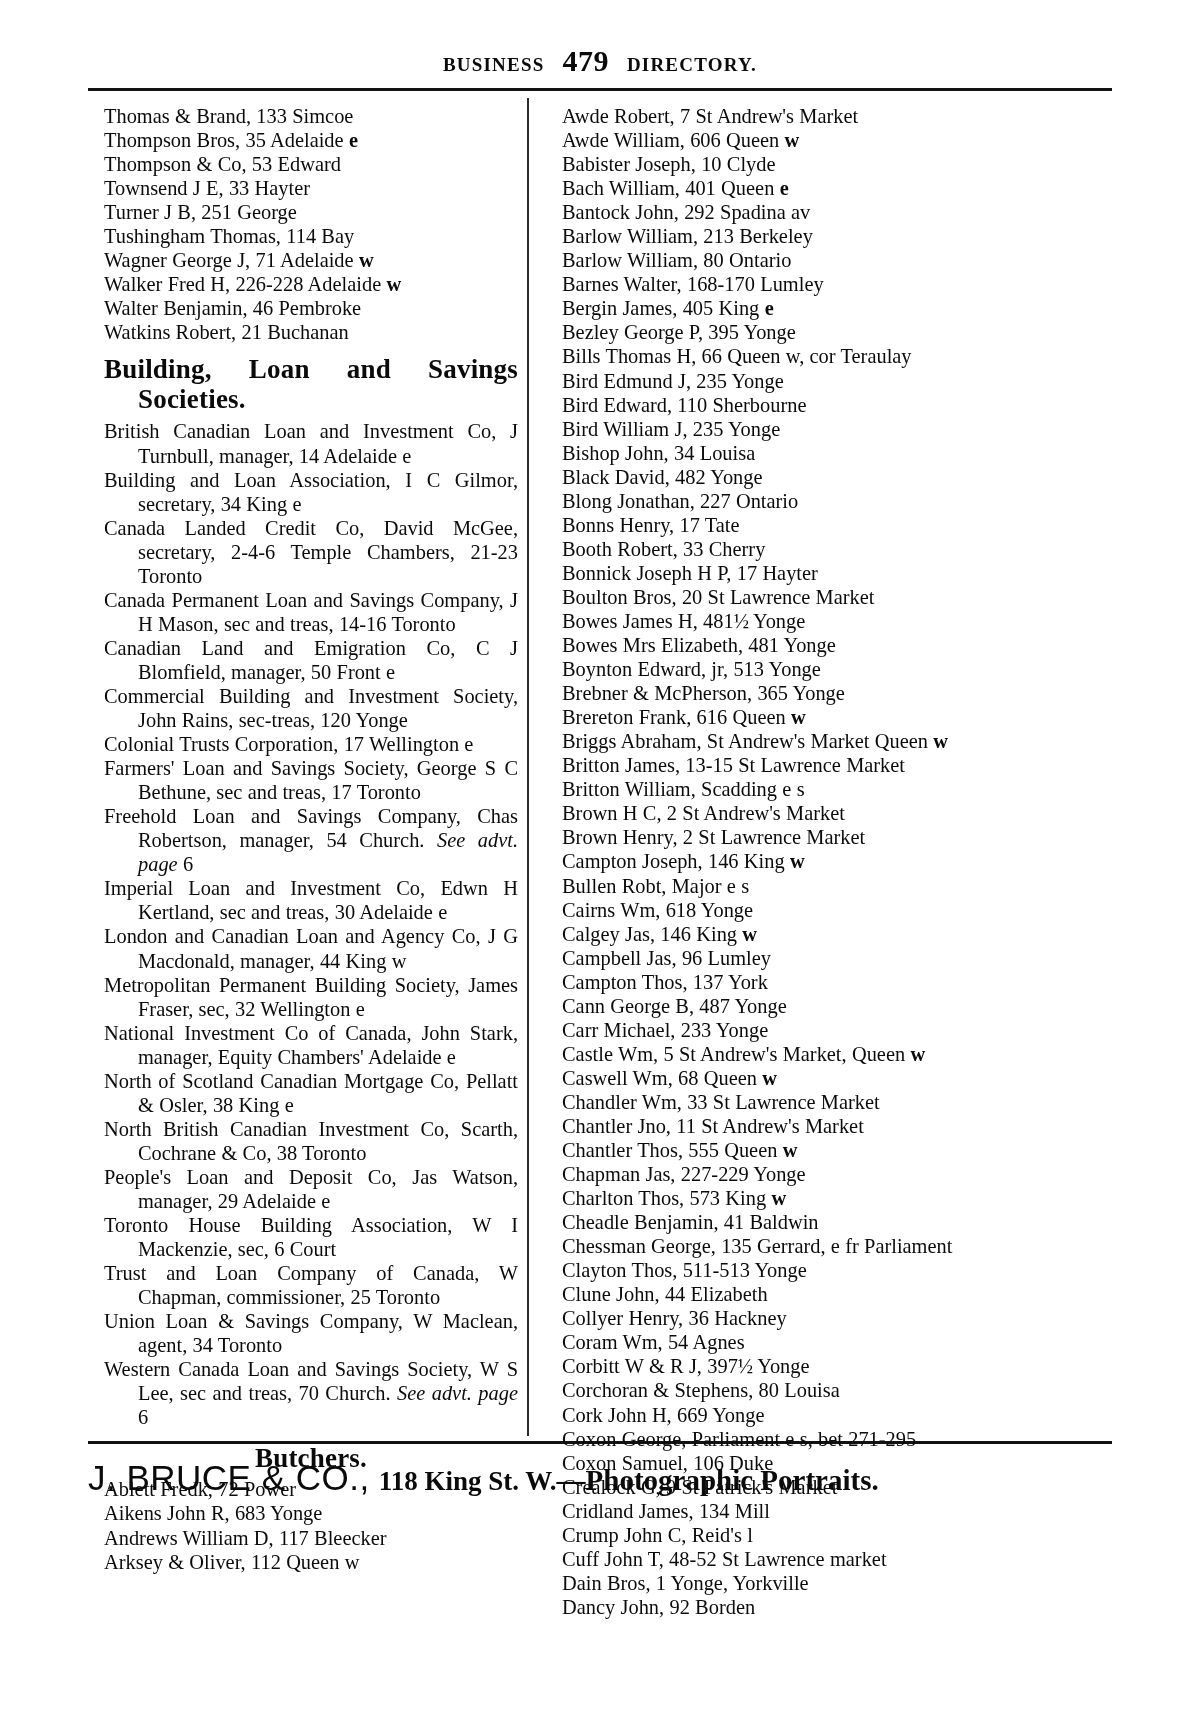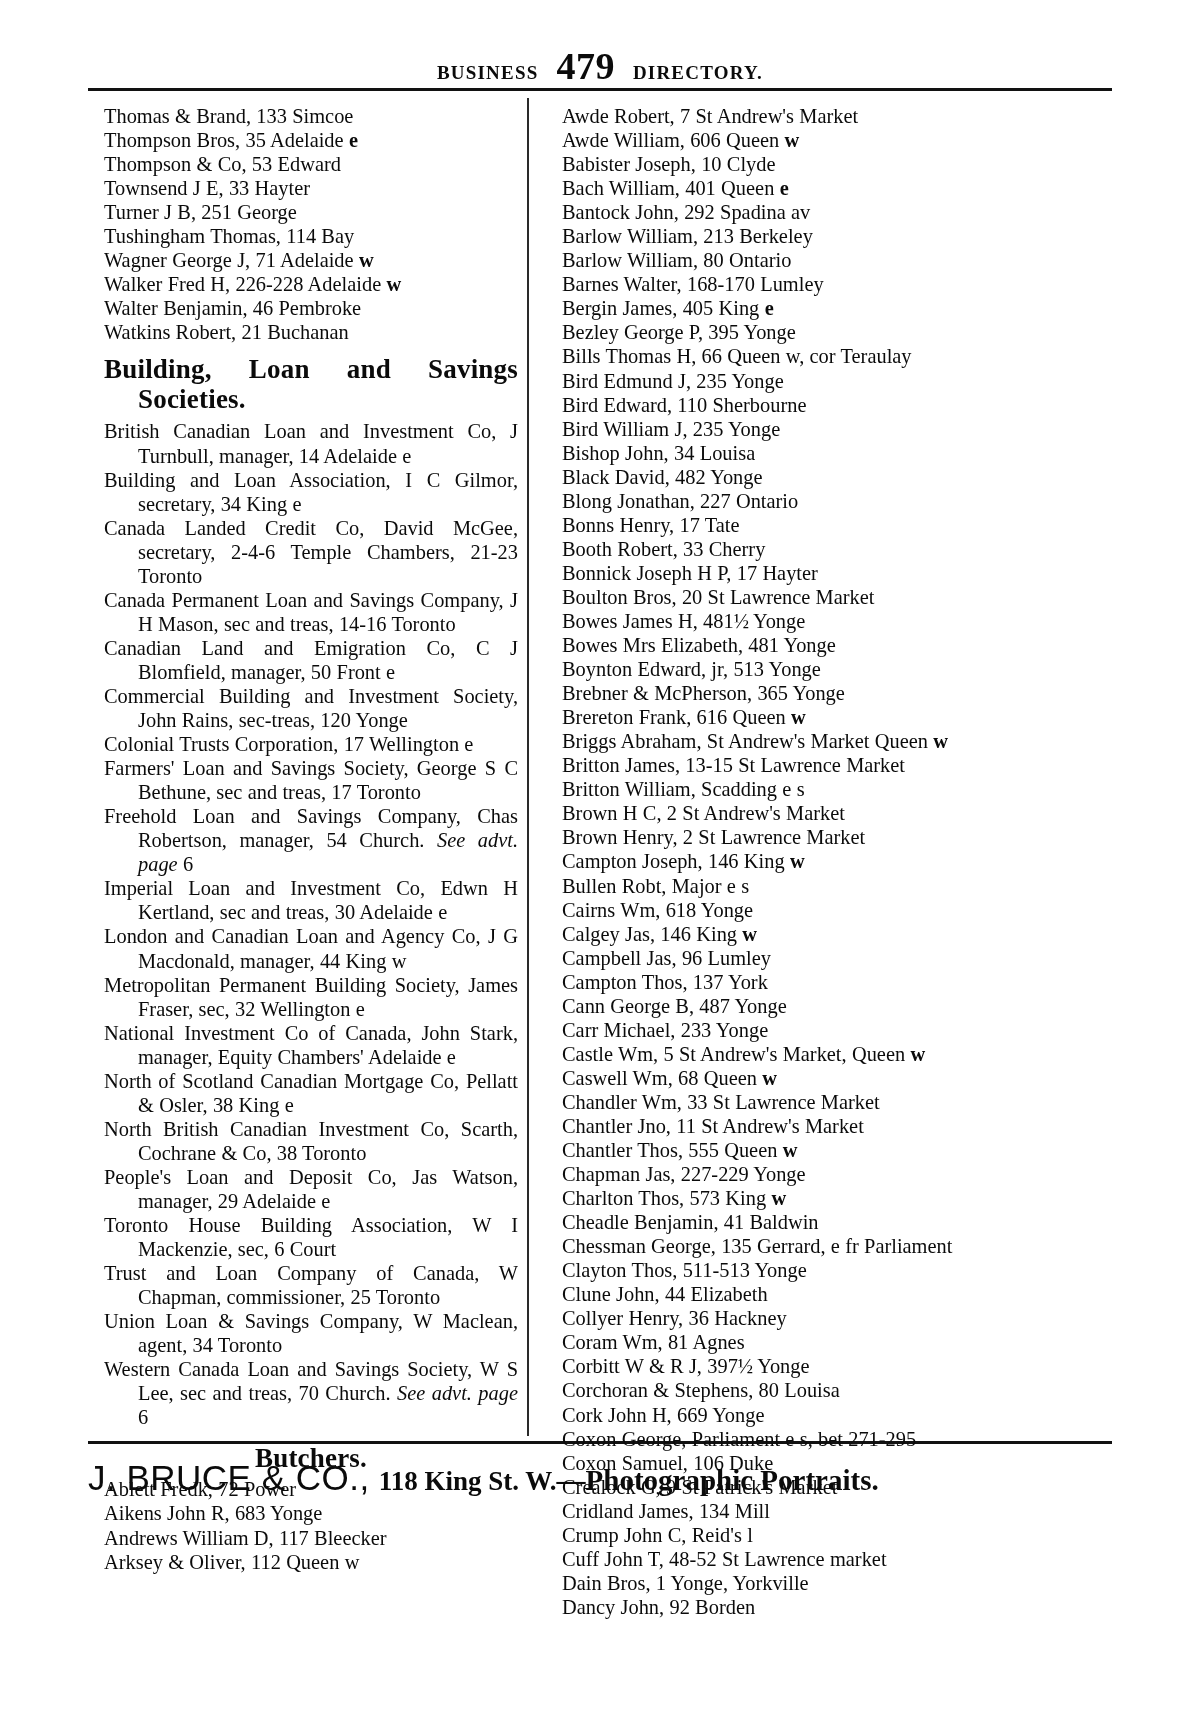--- a/index.html
+++ b/index.html
@@ -33,21 +33,21 @@
   }
   .running-head .rh-word {
     font-variant: normal;
     font-size: 19px;
     letter-spacing: 1.2px;
     font-weight: 700;
     text-transform: uppercase;
     vertical-align: baseline;
   }
   .running-head .rh-num {
-    font-size: 38px;
+    font-size: 30px;
     font-weight: 700;
     margin: 0 18px;
     vertical-align: baseline;
     letter-spacing: 0.5px;
   }
 
   .rule-top {
     position: absolute;
     left: 88px;
     top: 88px;
@@ -267,21 +267,21 @@
         <p class="entry plain">Chandler Wm, 33 St Lawrence Market</p>
         <p class="entry plain">Chantler Jno, 11 St Andrew's Market</p>
         <p class="entry plain">Chantler Thos, 555 Queen <span class="b">w</span></p>
         <p class="entry plain">Chapman Jas, 227-229 Yonge</p>
         <p class="entry plain">Charlton Thos, 573 King <span class="b">w</span></p>
         <p class="entry plain">Cheadle Benjamin, 41 Baldwin</p>
         <p class="entry wrap">Chessman George, 135 Gerrard, e fr Parliament</p>
         <p class="entry plain">Clayton Thos, 511-513 Yonge</p>
         <p class="entry plain">Clune John, 44 Elizabeth</p>
         <p class="entry plain">Collyer Henry, 36 Hackney</p>
-        <p class="entry plain">Coram Wm, 81 Agnes</p>
+        <p class="entry plain">Coram Wm, 54 Agnes</p>
         <p class="entry plain">Corbitt W &amp; R J, 397<span class="frac-wrap">½</span> Yonge</p>
         <p class="entry plain">Corchoran &amp; Stephens, 80 Louisa</p>
         <p class="entry plain">Cork John H, 669 Yonge</p>
         <p class="entry plain">Coxon George, Parliament e s, bet 271-295</p>
         <p class="entry plain">Coxon Samuel, 106 Duke</p>
         <p class="entry plain">Crealock G, 9 St Patrick's Market</p>
         <p class="entry plain">Cridland James, 134 Mill</p>
         <p class="entry plain">Crump John C, Reid's l</p>
         <p class="entry plain">Cuff John T, 48-52 St Lawrence market</p>
         <p class="entry plain">Dain Bros, 1 Yonge, Yorkville</p>

